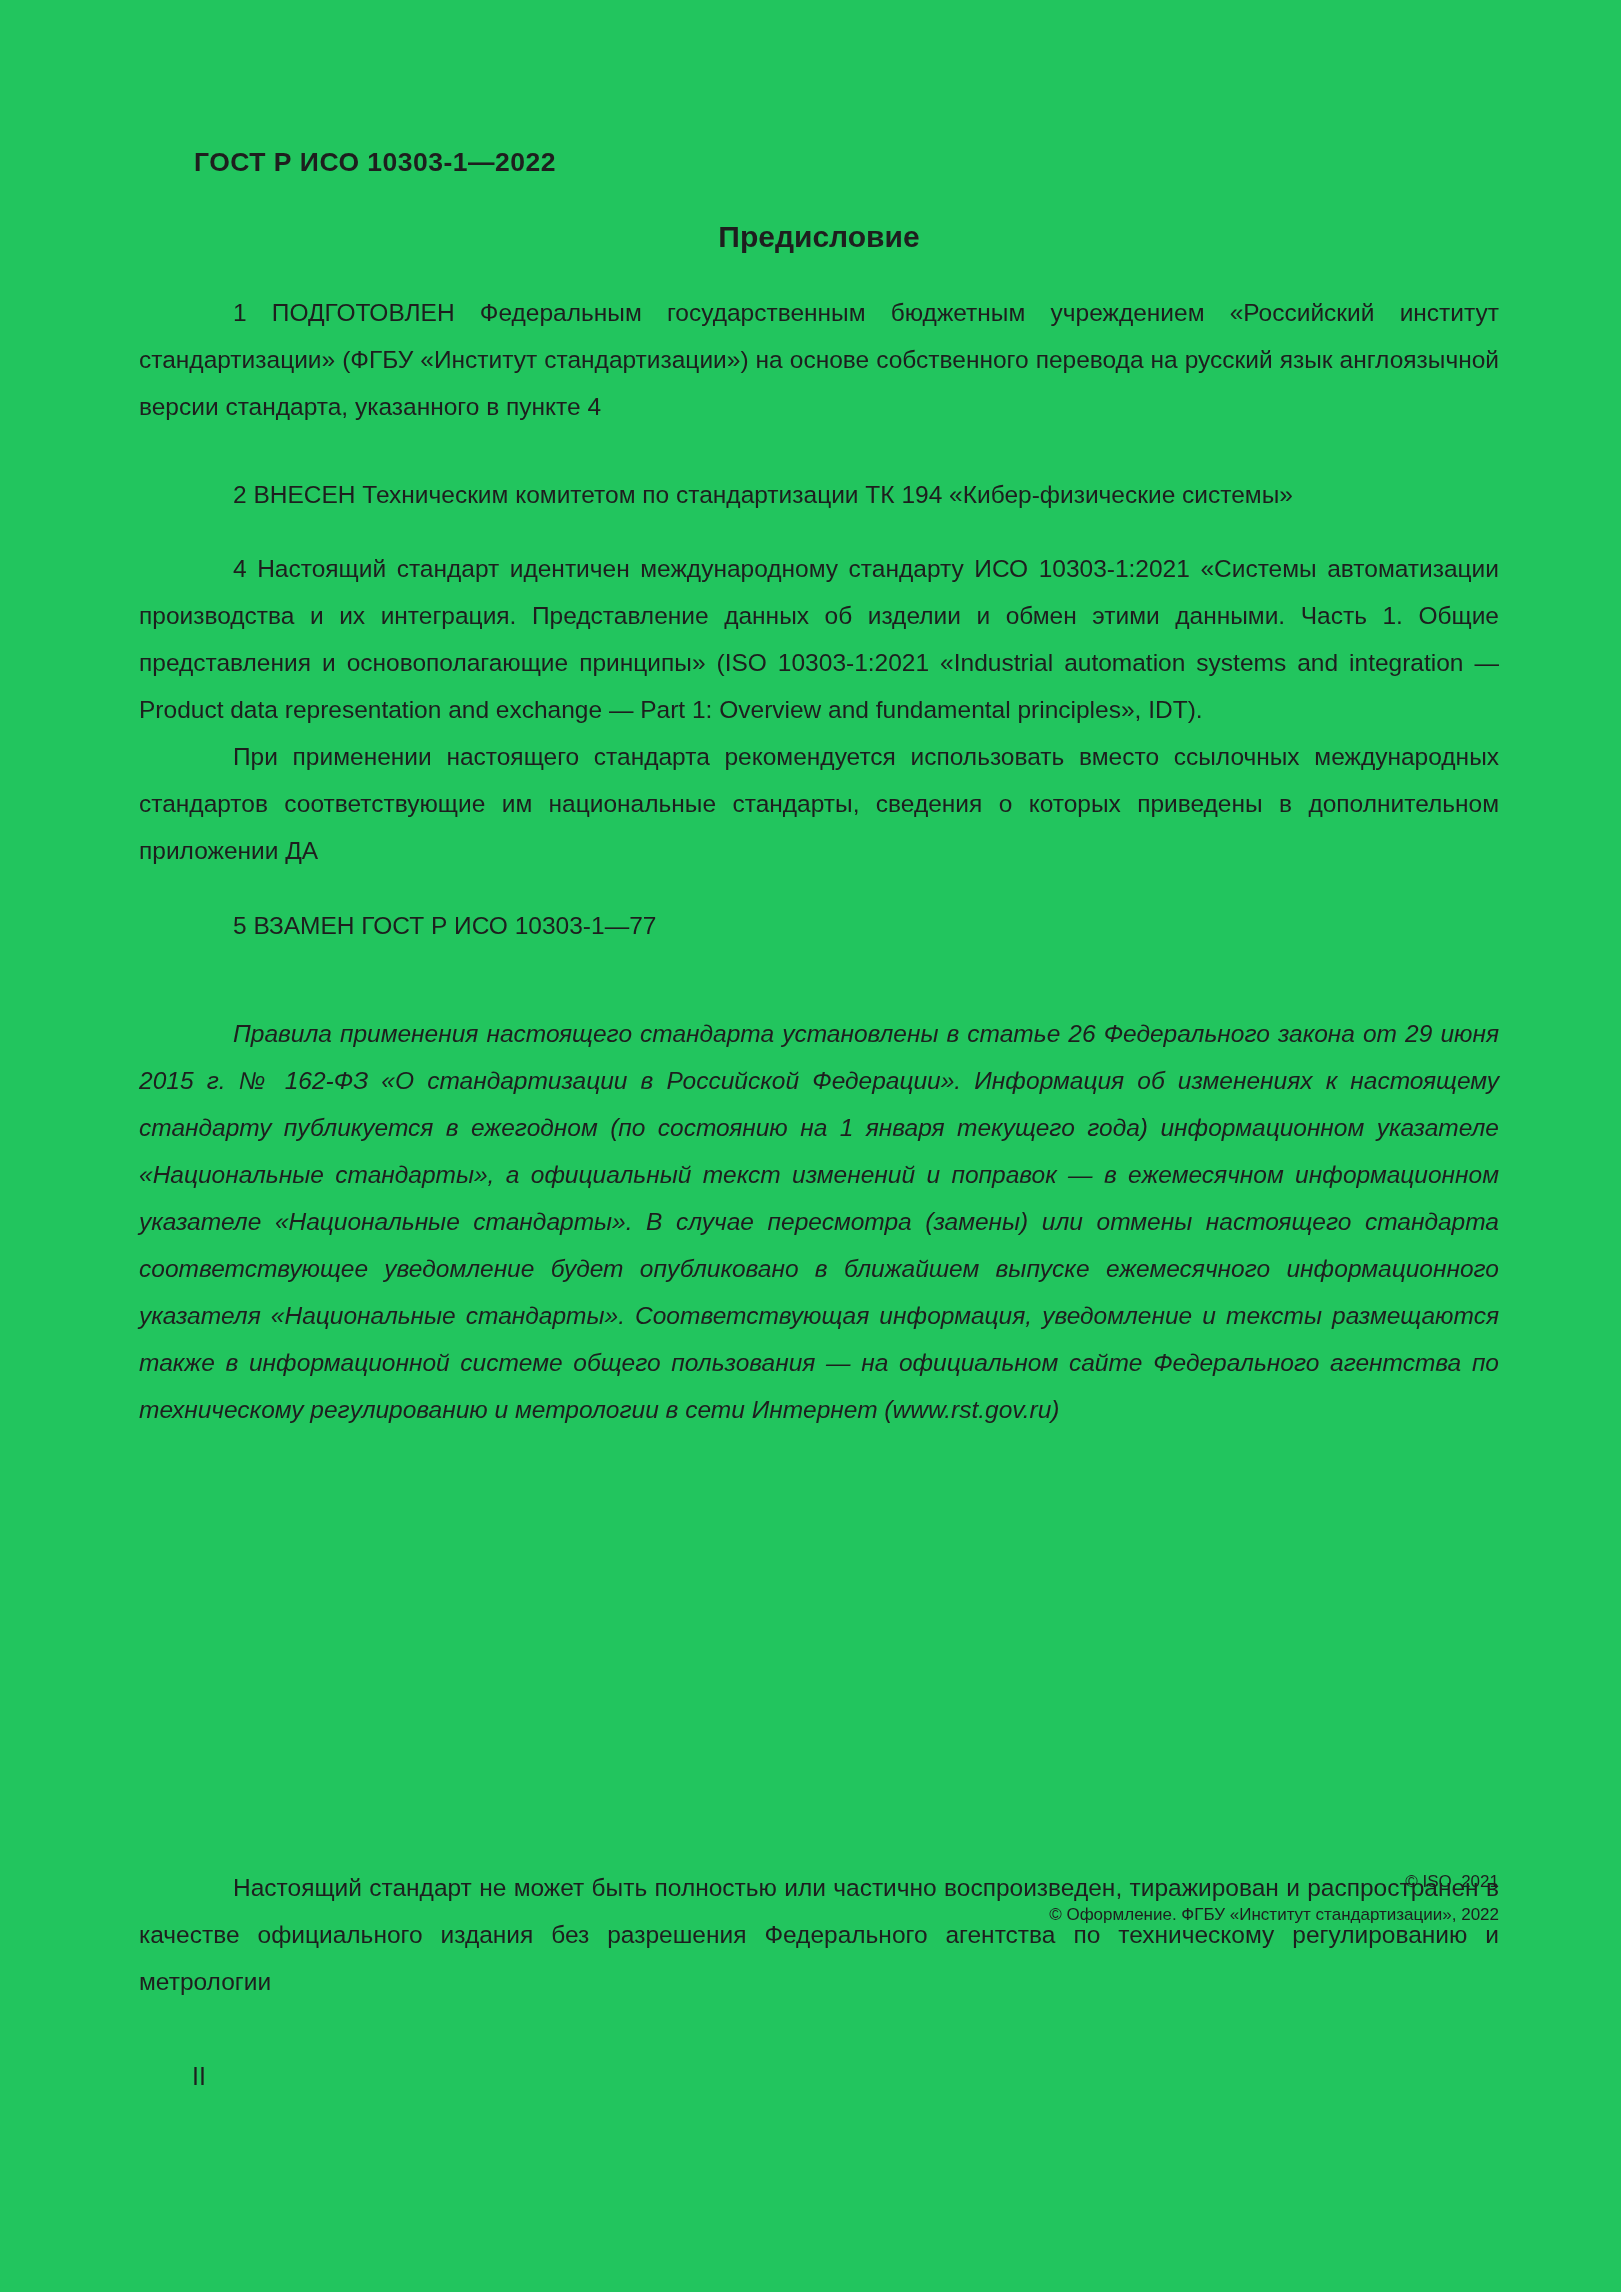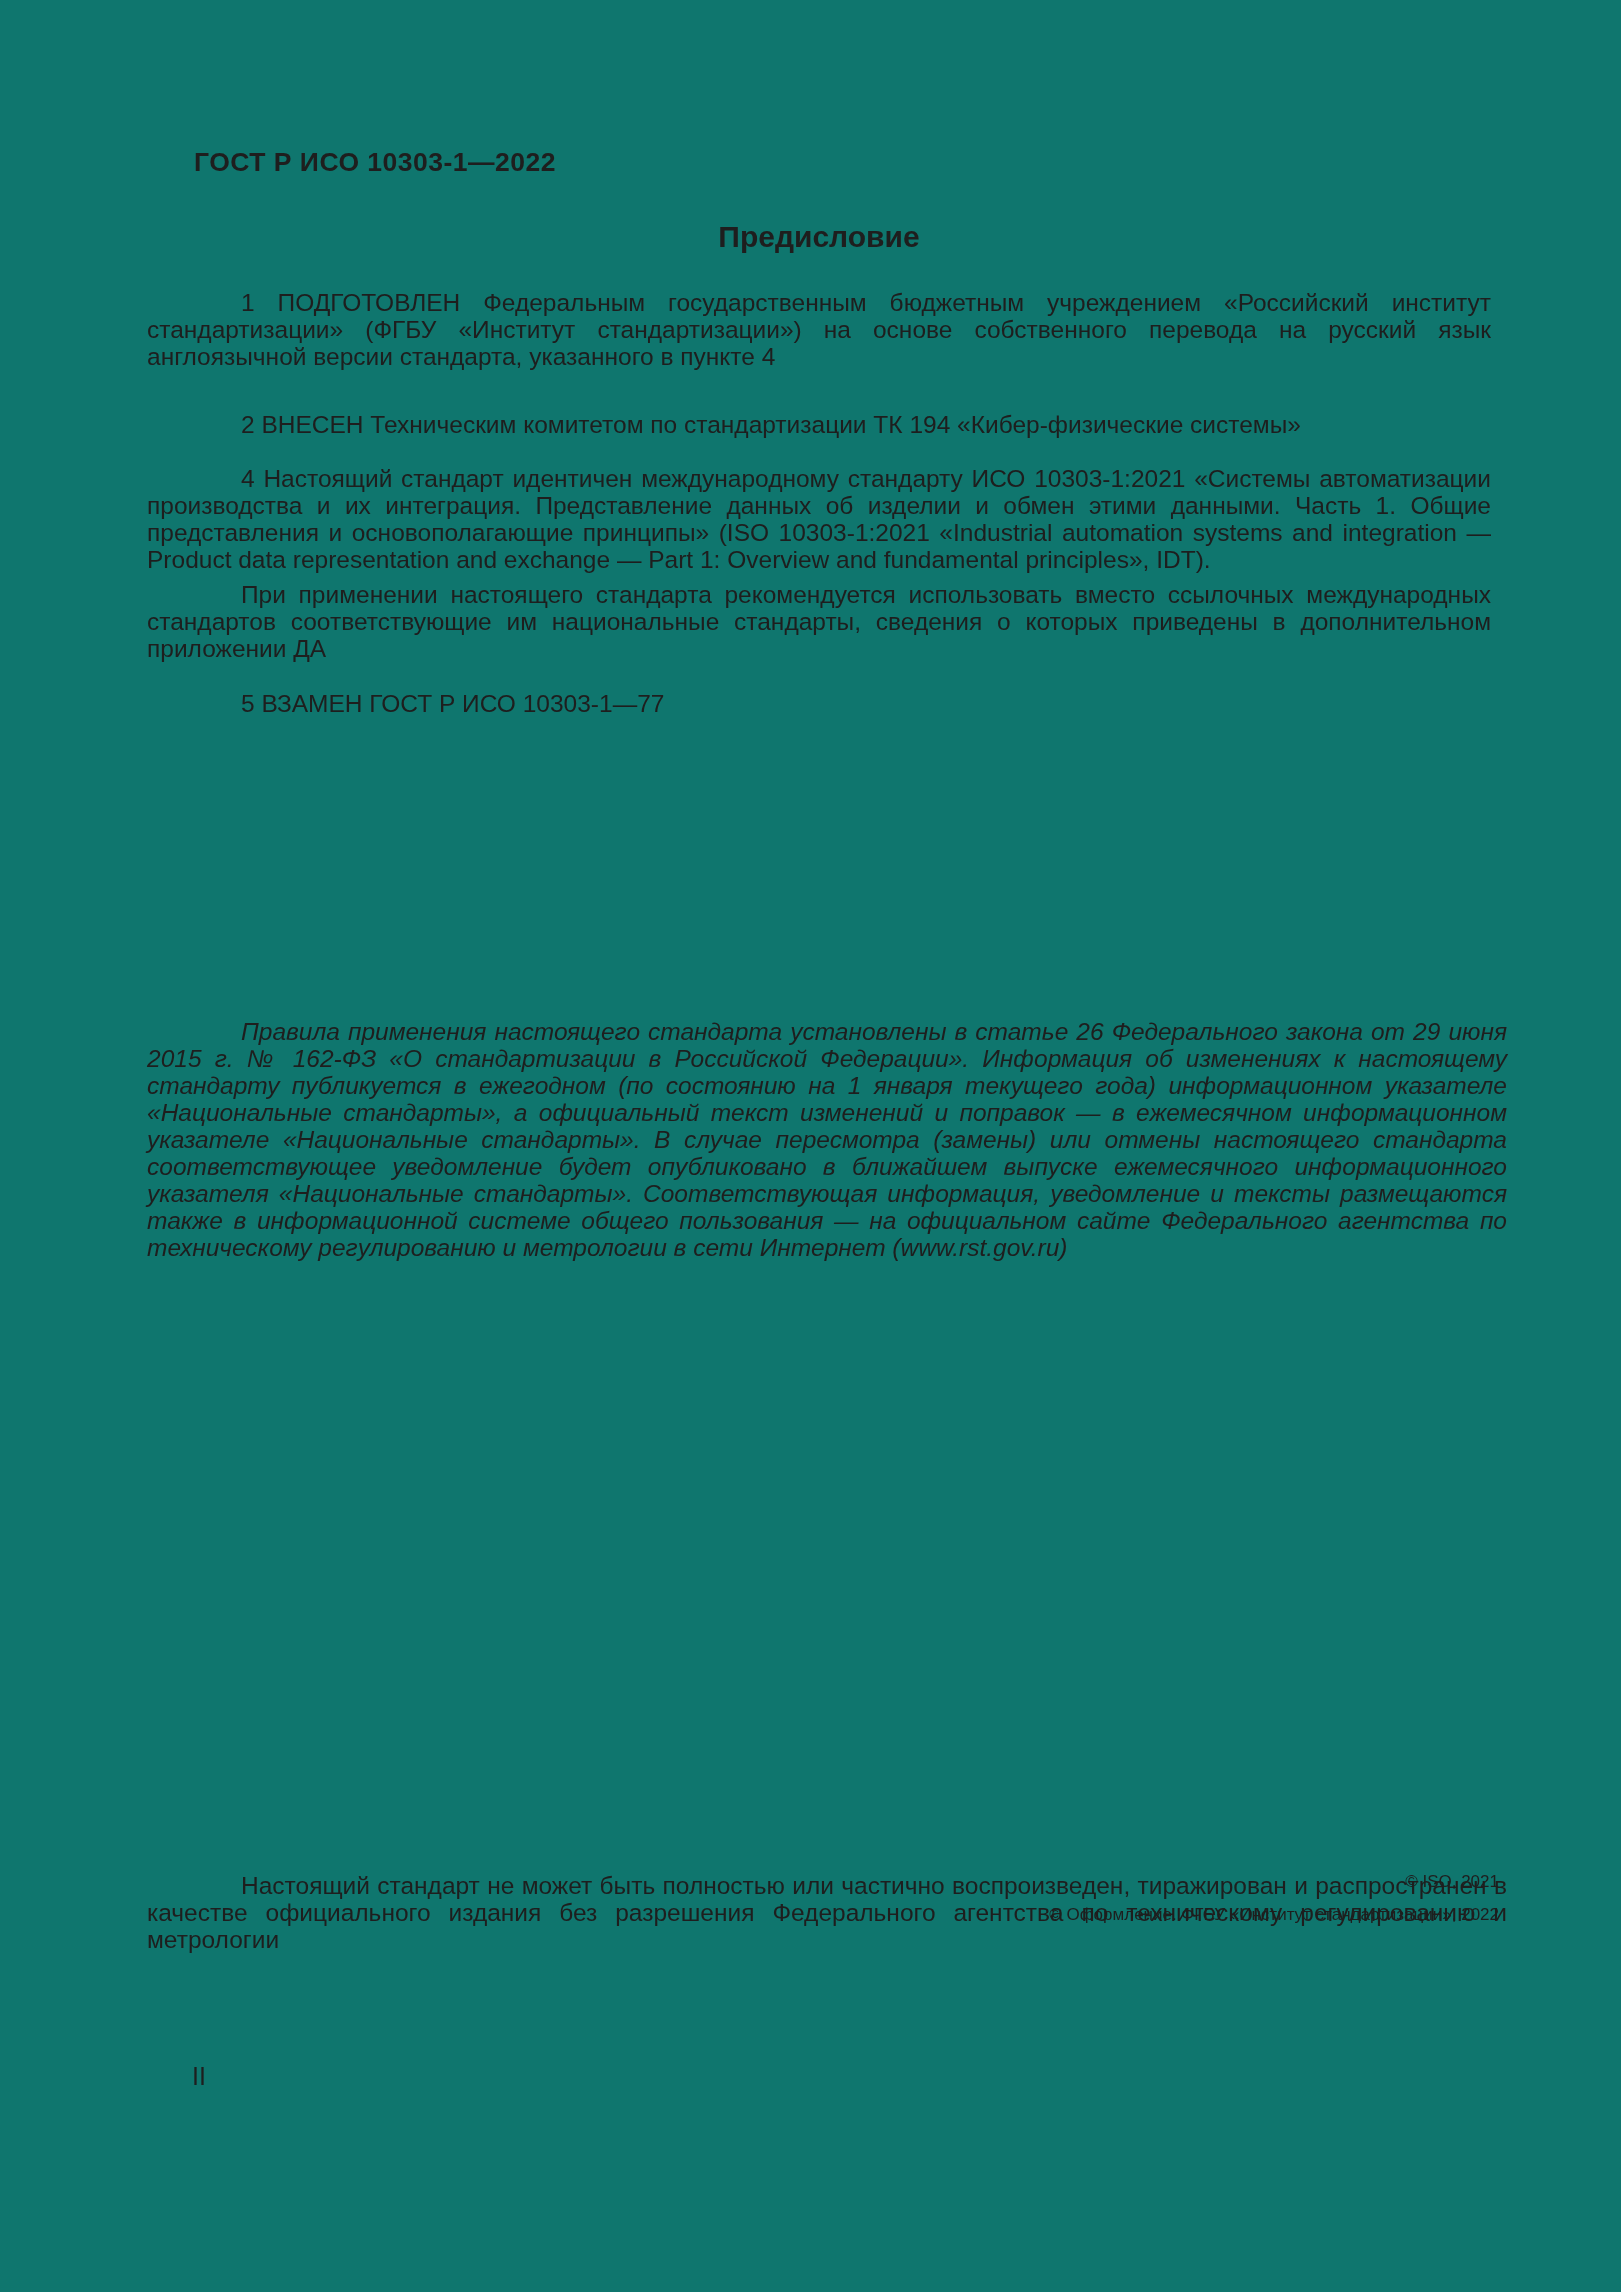--- a/index.html
+++ b/index.html
@@ -4,21 +4,21 @@
 <style>
   html, body {
     margin: 0;
     padding: 0;
     background: #ffffff;
   }
   .page {
     position: relative;
     width: 1621px;
     height: 2293px;
-    background: #0f766e;
+    background: #22c55e;
     color: #1e1e1e;
     font-family: "Liberation Sans", sans-serif;
     overflow: hidden;
   }
   .running-header {
     position: absolute;
     left: 194px;
     top: 147px;
     font-size: 26.5px;
     font-weight: bold;
@@ -35,23 +35,23 @@
     font-size: 30px;
     font-weight: bold;
   }
   .clauses {
     position: absolute;
     left: 139px;
     top: 274px;
     width: 1360px;
   }
   .clause, .rules, .restriction {
-    margin: 8px;
+    margin: 0;
     font-size: 24.5px;
-    line-height: 27px;
+    line-height: 47px;
     text-align: justify;
     text-indent: 94px;
   }
   .clause.c1  { margin-top: 14.7px; }
   .clause.c2  { margin-top: 41px; }
   .clause.c3  { margin-top: 30px; }
   .clause.c4  { margin-top: 27.4px; }
   .clause.c4n { margin-top: 0px;  }
   .clause.c5  { margin-top: 28px; }
   .rules {

